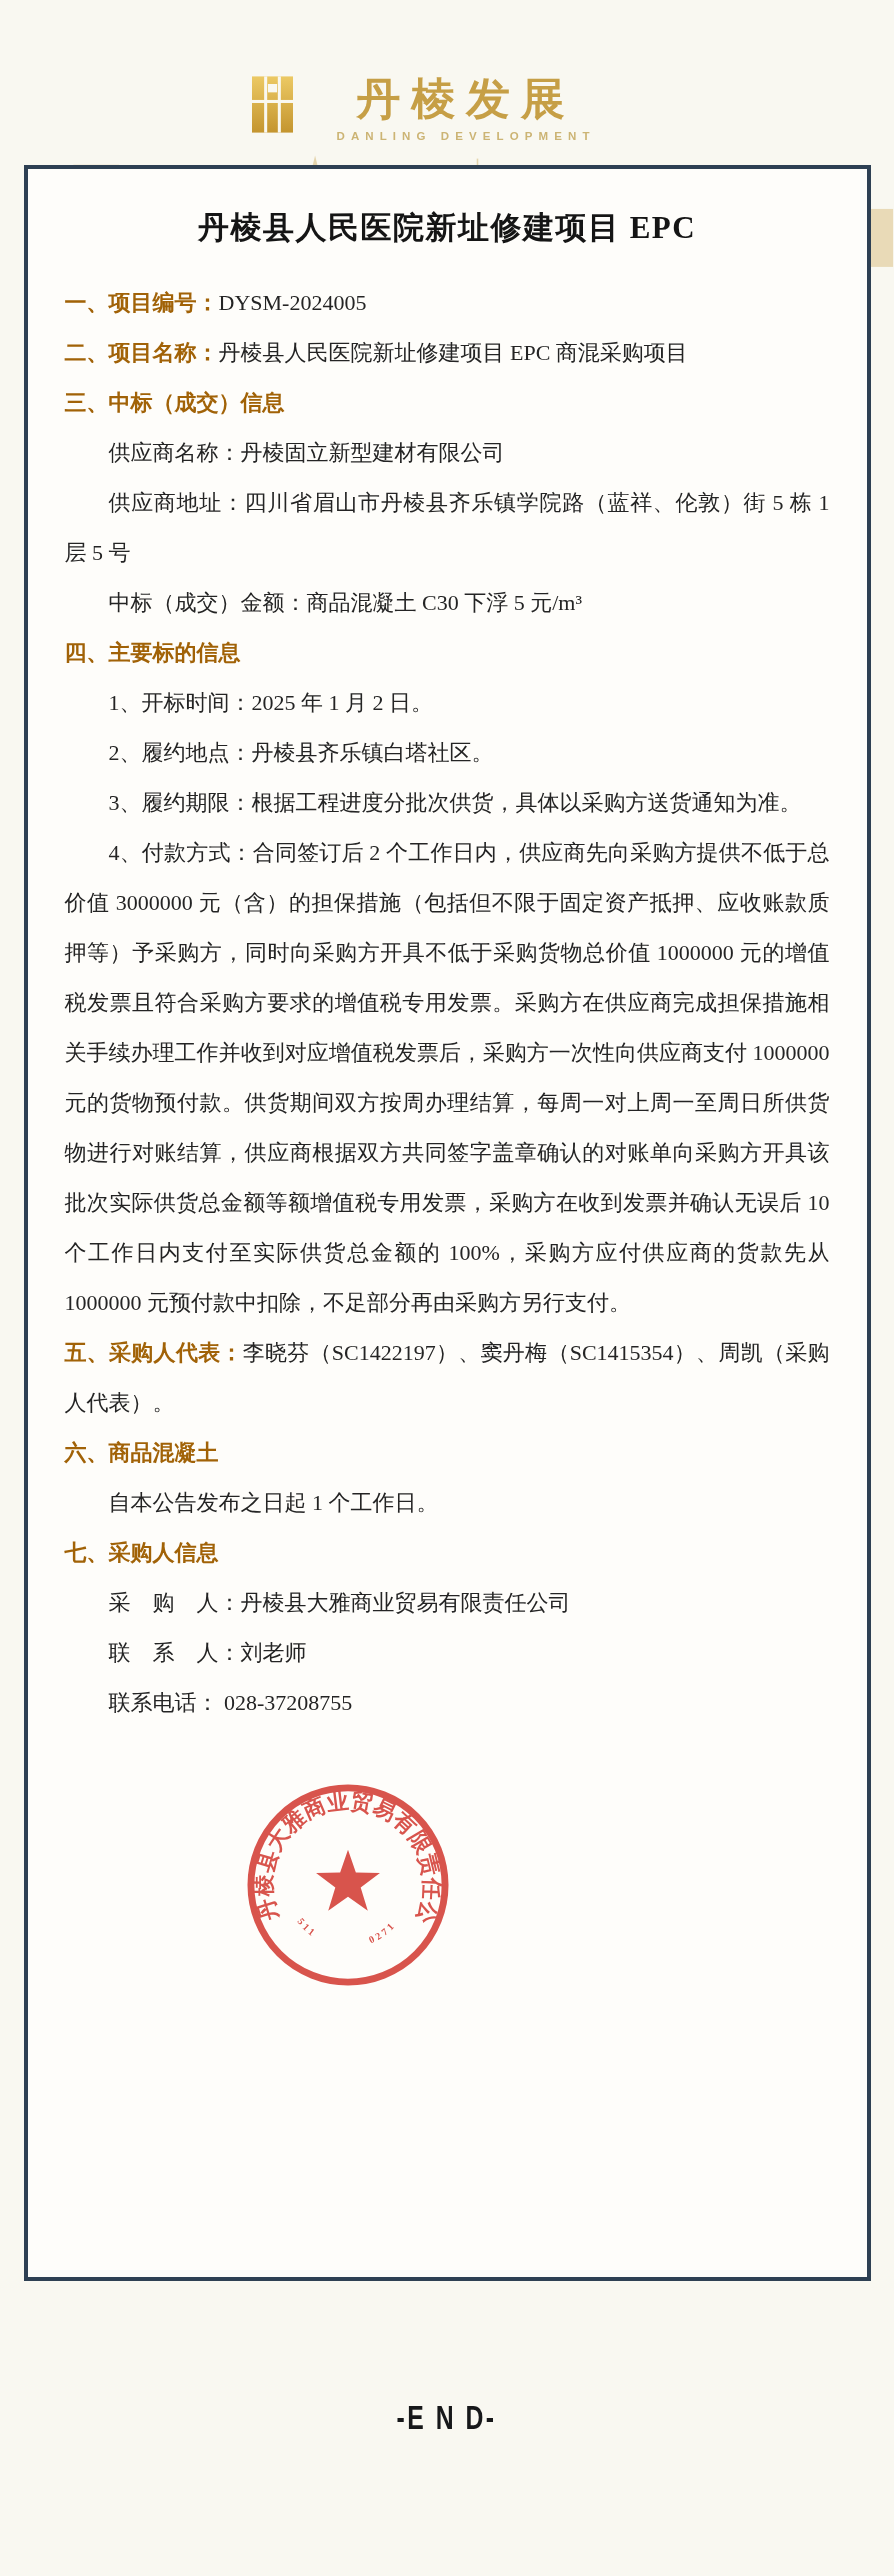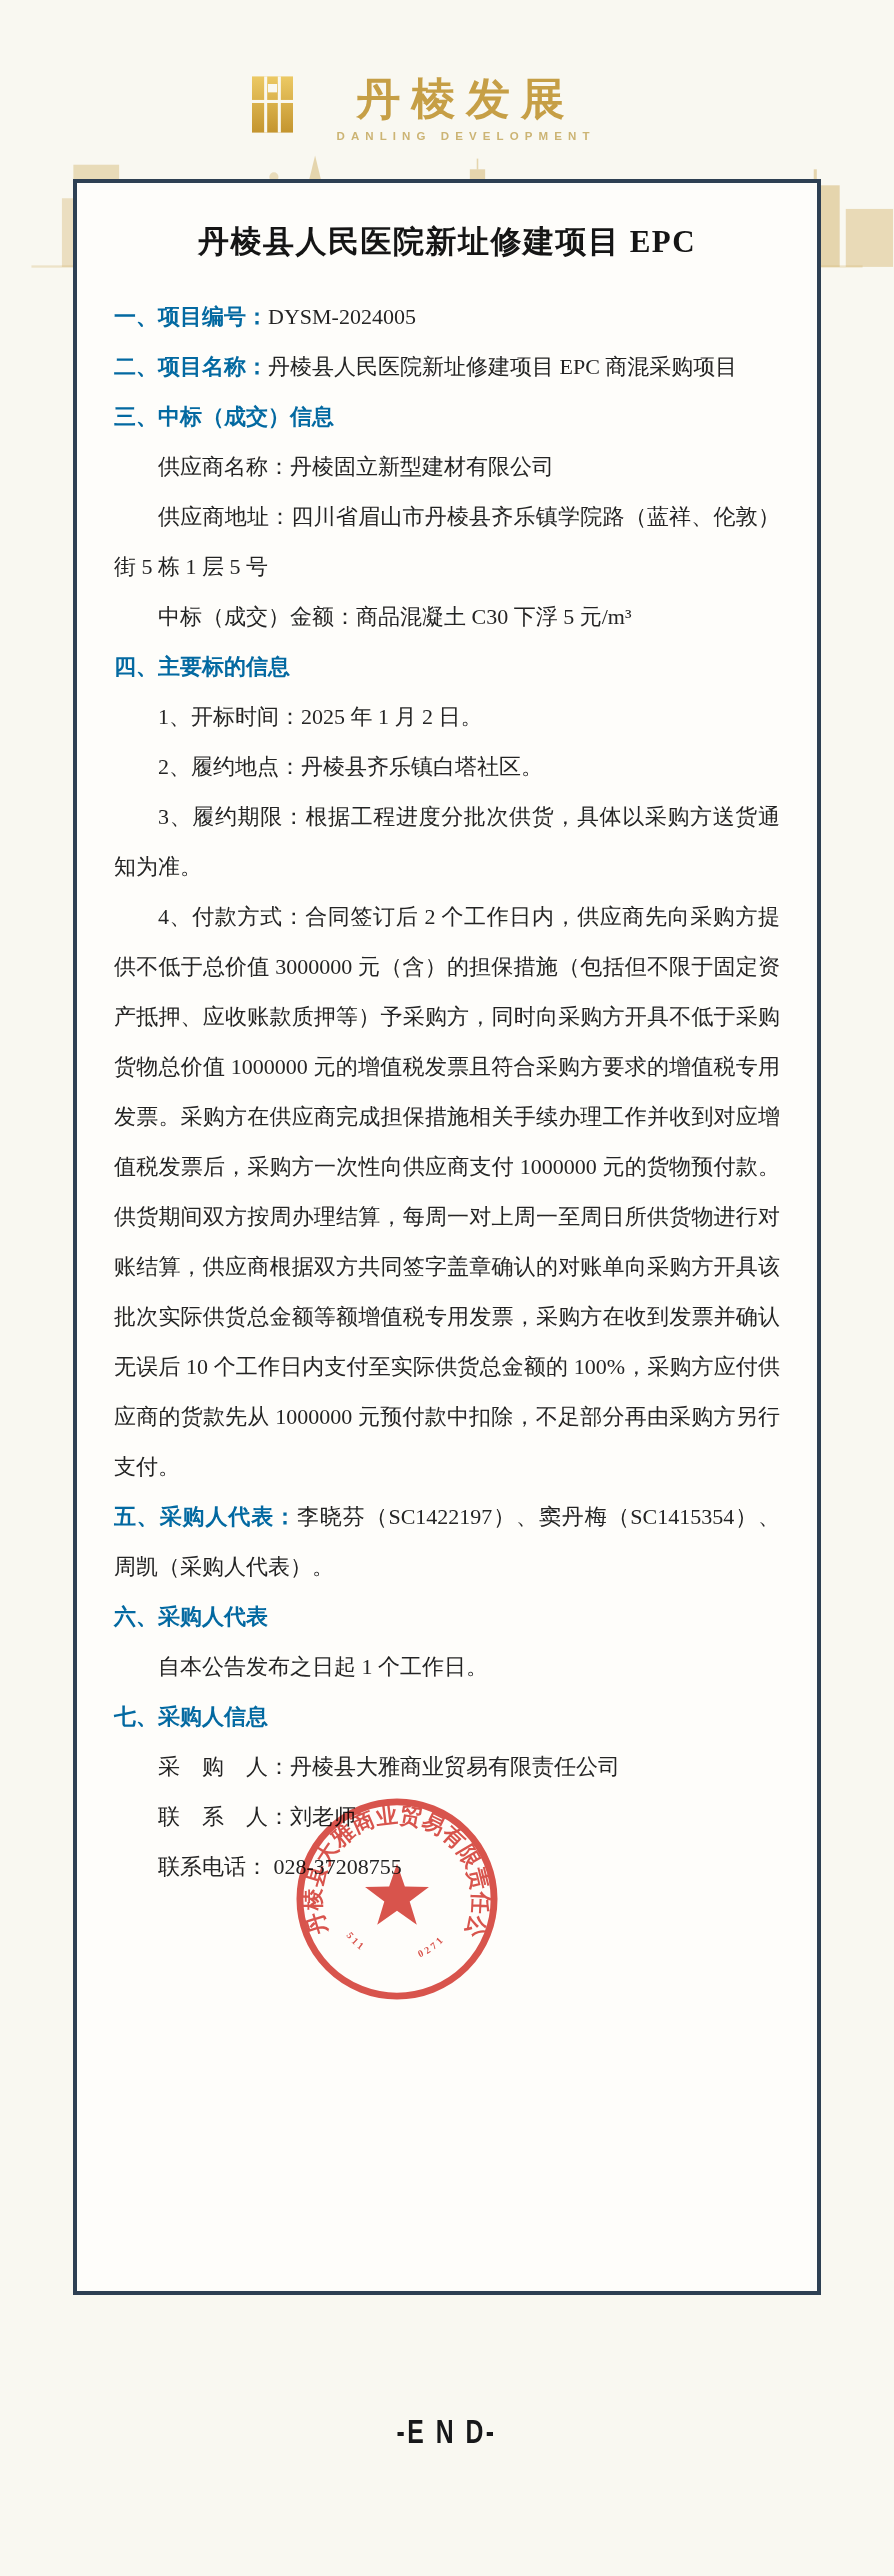--- a/index.html
+++ b/index.html
@@ -8,26 +8,26 @@
 
   
   .brand-row{position:relative;z-index:2;display:flex;justify-content:center;align-items:flex-start;gap:43px;padding-top:76px;margin-right:46px;}
   .logo-icon{flex:0 0 auto;}
   .brand-name{font-size:44px;font-weight:700;color:#c69f46;letter-spacing:10.7px;line-height:1.1;font-family:"Liberation Serif","DejaVu Serif",serif;text-align:center;}
   .brand-sub{margin-top:6.1px;font-size:11.5px;font-weight:700;color:#ccb474;letter-spacing:6.1px;font-family:"Liberation Sans","DejaVu Sans",sans-serif;}
 
   .skyline{position:absolute;top:151px;left:0;width:894px;height:122px;z-index:1;}
 
   
-  .doc-box{position:relative;z-index:2;box-sizing:border-box;width:748px;height:2116px;margin:37px auto 0;background:#fefdfa;border:4.6px solid #2e4053;padding:27.5px 37px 0;}
+  .doc-box{position:relative;z-index:2;box-sizing:border-box;width:847px;height:2116px;margin:23px auto 0;background:#fefdfa;border:4.6px solid #2e4053;padding:27.5px 37px 0;}
   .doc-title{margin:0;font-size:31px;line-height:61px;text-align:center;font-weight:700;color:#151515;letter-spacing:1.5px;font-family:"Liberation Serif","DejaVu Serif",serif;}
   .title-block{margin-bottom:20px;}
 
   .ln{margin:0;font-size:22px;line-height:50px;color:#242424;}
-  .hd{font-family:"Liberation Sans","DejaVu Sans",sans-serif;font-weight:700;color:#0369a1;}
+  .hd{font-family:"Liberation Sans","DejaVu Sans",sans-serif;font-weight:700;color:#a16207;}
   .sub{padding-left:44px;}
   .para{text-indent:44px;text-align:justify;}
   .flow{text-align:justify;}
 
   
   .seal{position:absolute;top:1609px;left:213px;width:214px;height:214px;mix-blend-mode:multiply;opacity:.92;z-index:3;}
   .seal text{font-family:"Liberation Serif","DejaVu Serif",serif;font-weight:700;}
 
   
   .end-wrap{margin-top:119px;text-align:center;}
@@ -121,21 +121,21 @@
     <p class="ln"><span class="hd">三、中标（成交）信息</span></p>
     <p class="ln sub"><span>供应商名称：丹棱固立新型建材有限公司</span></p>
     <p class="ln para"><span>供应商地址：四川省眉山市丹棱县齐乐镇学院路（蓝祥、伦敦）街 5 栋 1 层 5 号</span></p>
     <p class="ln sub"><span>中标（成交）金额：商品混凝土 C30 下浮 5 元/m³</span></p>
     <p class="ln"><span class="hd">四、主要标的信息</span></p>
     <p class="ln sub"><span>1、开标时间：2025 年 1 月 2 日。</span></p>
     <p class="ln sub"><span>2、履约地点：丹棱县齐乐镇白塔社区。</span></p>
     <p class="ln para"><span>3、履约期限：根据工程进度分批次供货，具体以采购方送货通知为准。</span></p>
     <p class="ln para"><span>4、付款方式：合同签订后 2 个工作日内，供应商先向采购方提供不低于总价值 3000000 元（含）的担保措施（包括但不限于固定资产抵押、应收账款质押等）予采购方，同时向采购方开具不低于采购货物总价值 1000000 元的增值税发票且符合采购方要求的增值税专用发票。采购方在供应商完成担保措施相关手续办理工作并收到对应增值税发票后，采购方一次性向供应商支付 1000000 元的货物预付款。供货期间双方按周办理结算，每周一对上周一至周日所供货物进行对账结算，供应商根据双方共同签字盖章确认的对账单向采购方开具该批次实际供货总金额等额增值税专用发票，采购方在收到发票并确认无误后 10 个工作日内支付至实际供货总金额的 100%，采购方应付供应商的货款先从 1000000 元预付款中扣除，不足部分再由采购方另行支付。</span></p>
     <p class="ln flow"><span class="hd">五、采购人代表：</span><span>李晓芬（SC1422197）、窦丹梅（SC1415354）、周凯（采购人代表）。</span></p>
-    <p class="ln"><span class="hd">六、采购人代表</span></p>
+    <p class="ln"><span class="hd">六、商品混凝土</span></p>
     <p class="ln sub"><span>自本公告发布之日起 1 个工作日。</span></p>
     <p class="ln"><span class="hd">七、采购人信息</span></p>
     <p class="ln sub"><span>采　购　人：丹棱县大雅商业贸易有限责任公司</span></p>
     <p class="ln sub"><span>联　系　人：刘老师</span></p>
     <p class="ln sub"><span>联系电话： 028-37208755</span></p>
 
     <svg class="seal" viewBox="0 0 280 280" xmlns="http://www.w3.org/2000/svg" xmlns:xlink="http://www.w3.org/1999/xlink" aria-hidden="true">
       <defs>
         <path id="sealTopArc" d="M 49.4 182.3 A 100 100 0 1 1 230.6 182.3" fill="none"></path>
         <path id="sealBottomArc" d="M 69 181 A 82 82 0 0 0 211 181" fill="none"></path>

